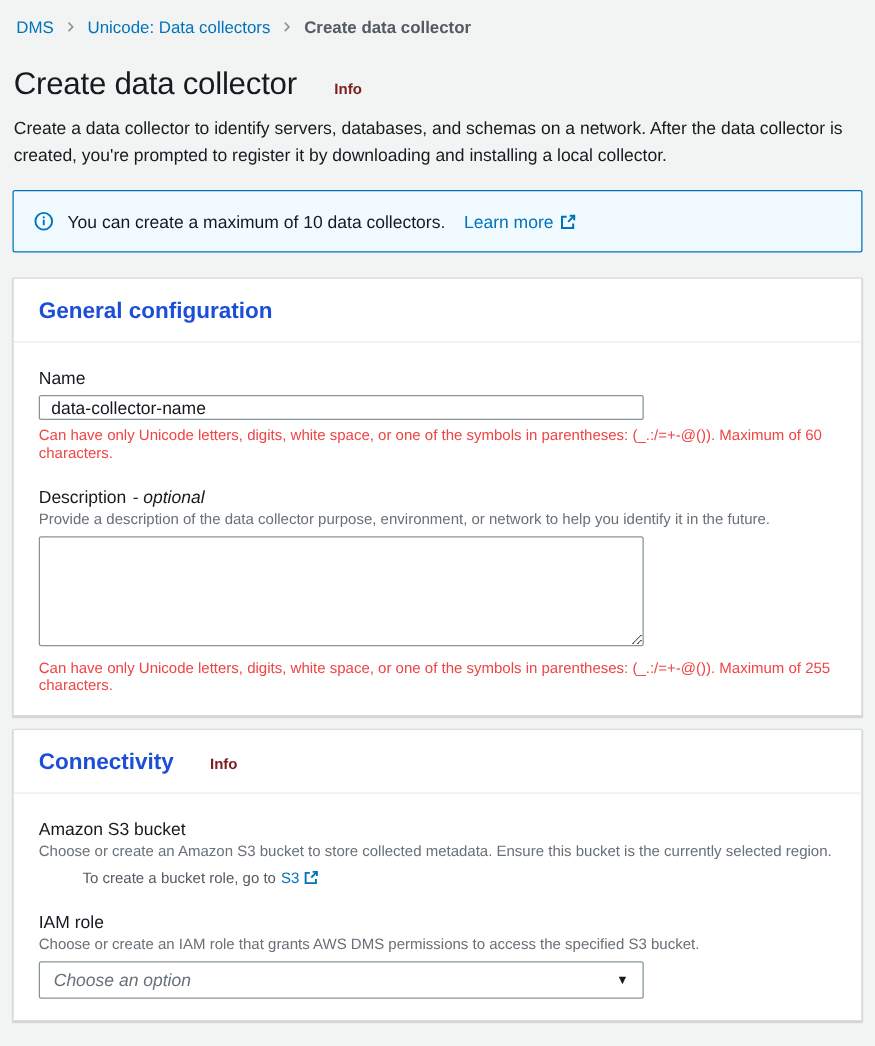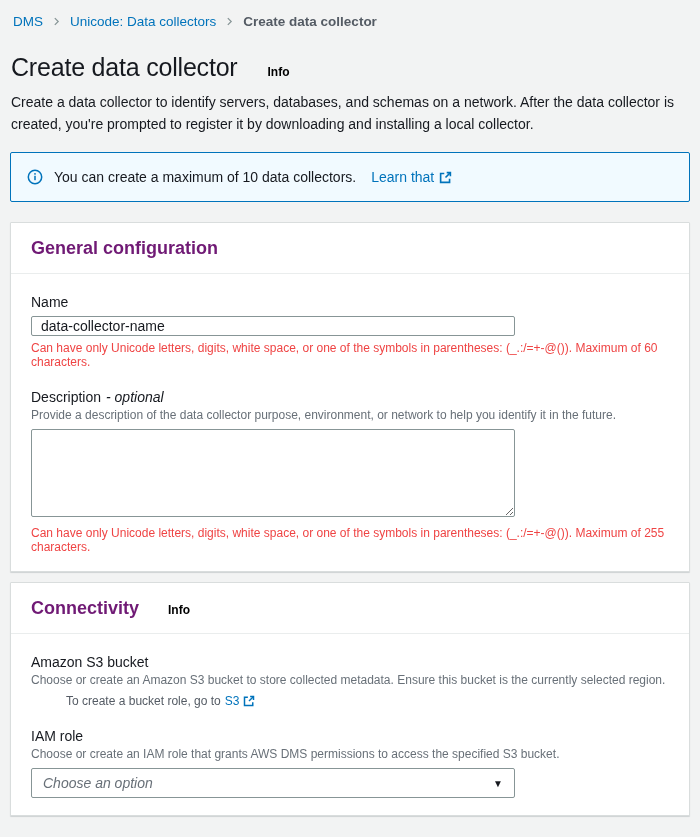--- a/index.html
+++ b/index.html
@@ -16,21 +16,21 @@
   
   .breadcrumb { display: flex; align-items: center; gap: 9px; font-size: 13.5px; margin: 2px 0 24px 3px; }
   .breadcrumb a { color: #0073bb; text-decoration: none; cursor: pointer; }
   .crumb-current { color: #545b64; font-weight: 700; }
   .crumb-sep { display: inline-flex; width: 9px; height: 9px; color: #879596; }
   .crumb-sep svg { width: 9px; height: 9px; }
 
   
   .title-row { display: flex; align-items: baseline; gap: 10px; margin: 0 0 10px 1px; }
   .page-title { font-size: 25px; font-weight: 500; letter-spacing: -0.2px; color: #16191f; }
-  .info-link { color: #000000; font-size: 12px; font-weight: 700; text-decoration: none; cursor: pointer; padding-left: 20px; }
+  .info-link { color: #7f1d1d; font-size: 12px; font-weight: 700; text-decoration: none; cursor: pointer; padding-left: 20px; }
   .page-desc { font-size: 14px; line-height: 1.55; color: #16191f; max-width: 676px; margin: 0 0 17px 1px; }
 
   
   .alert {
     display: flex; align-items: center; gap: 11px;
     background: #f1faff; border: 1px solid #0073bb; border-radius: 2px;
     height: 50px; padding: 16px 16px; margin-bottom: 20px;
   }
   .alert-icon { display: inline-flex; width: 16px; height: 16px; flex: 0 0 16px; }
   .alert-text { font-size: 14px; color: #16191f; }
@@ -41,21 +41,21 @@
   .ext-icon-lg { width: 13px; height: 13px; }
   .ext-icon-lg svg { width: 13px; height: 13px; }
 
   
   .card {
     background: #ffffff; border: 1px solid #d9dddd; border-radius: 1px;
     box-shadow: 0 1px 1px 0 rgba(0,28,36,0.15);
     margin-bottom: 10px;
   }
   .card-header { padding: 15px 20px 14px 20px; border-bottom: 1px solid #eaeded; display: flex; align-items: baseline; gap: 9px; }
-  .card-title { font-size: 18px; font-weight: 700; color: #701a75; }
+  .card-title { font-size: 18px; font-weight: 700; color: #1d4ed8; }
   .card-body { padding: 20px 20px 17px 20px; }
 
   .field-label { font-size: 14px; color: #16191f; display: flex; gap: 5px; align-items: baseline; }
   .optional { font-style: italic; }
   .field-help { font-size: 12px; color: #687078; margin-top: 3px; }
   .constraint { font-size: 12px; color: #ef4444; margin-top: 5px; }
   .field-group + .field-group { margin-top: 20px; }
 
   input.text-input, textarea.text-area, .select-box {
     font-family: "Liberation Sans", "DejaVu Sans", sans-serif;
@@ -124,21 +124,21 @@
   <div class="alert">
     <span class="alert-icon">
       <svg viewBox="0 0 16 16">
           <circle cx="8" cy="8" r="6.7" fill="none" stroke="#0073bb" stroke-width="1.5"></circle>
           <rect x="7.25" y="6.8" width="1.5" height="4.4" fill="#0073bb"></rect>
           <rect x="7.25" y="4.1" width="1.5" height="1.6" fill="#0073bb"></rect>
         </svg>
     </span>
     <span class="alert-text">You can create a maximum of 10 data collectors.</span>
     <a class="alert-link">
-      <span>Learn that</span>
+      <span>Learn more</span>
       <span class="ext-icon ext-icon-lg">
         <svg viewBox="0 0 16 16" fill="none" stroke="#0073bb" stroke-width="2">
             <path d="M13 9.5V14H2V3h4.5"></path>
             <path d="M9.5 2H14v4.5"></path>
             <path d="M14 2 8 8"></path>
           </svg>
       </span>
     </a>
   </div>
 

